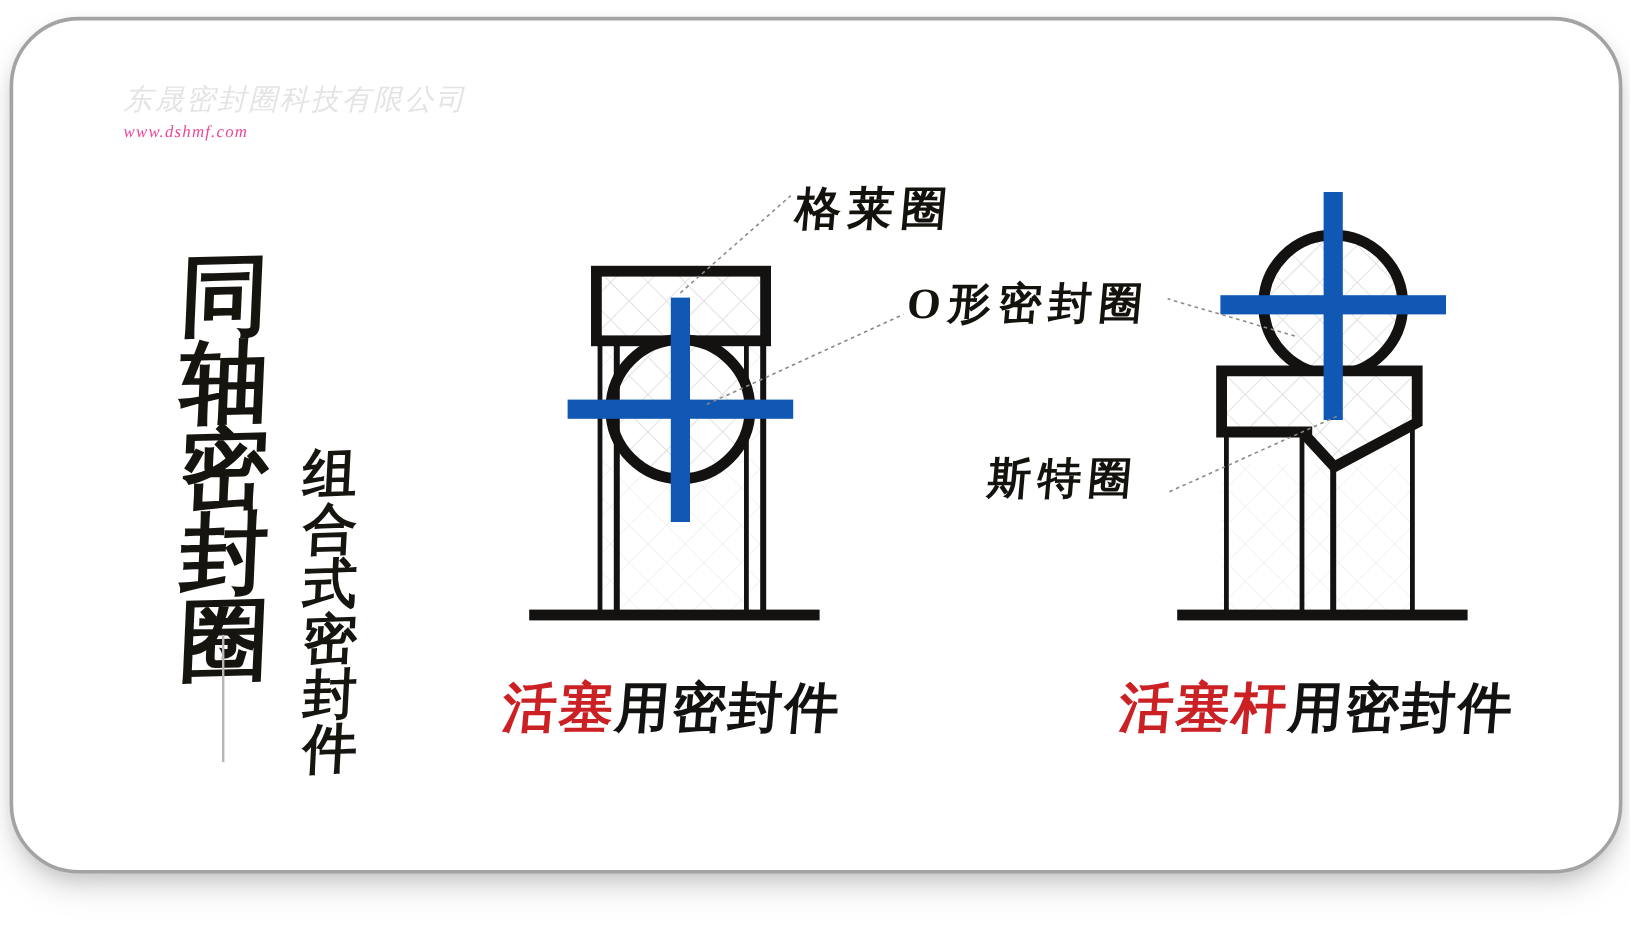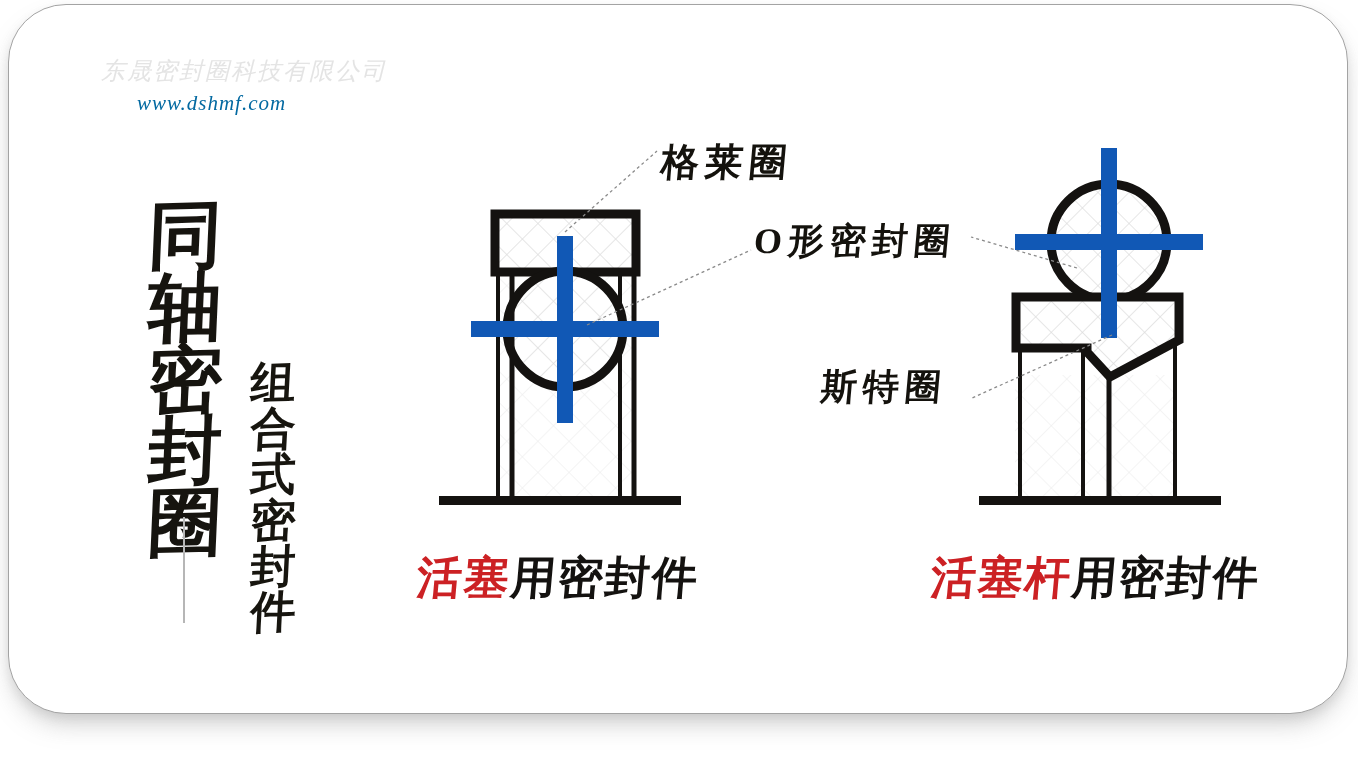--- a/index.html
+++ b/index.html
@@ -16,25 +16,25 @@
   #stage {
     position: relative;
     width: 1358px;
     height: 771px;
     background: #ffffff;
   }
   
   .card {
     position: absolute;
     left: 8px;
-    top: 4px;
+    top: 14px;
     width: 1338px;
     height: 708px;
     background: #ffffff;
-    border: 1px solid #a3a3a3;
+    border: 3px solid #a3a3a3;
     border-radius: 58px;
     box-shadow: 0 14px 26px -6px rgba(130,130,130,0.42),
                 0 4px 10px rgba(160,160,160,0.18);
     overflow: hidden;
     text-decoration: underline;
   }
   
   .watermark {
     position: absolute;
     left: 92px;
@@ -47,26 +47,25 @@
   .wm-line1 {
     font-family: "Liberation Serif", serif;
     font-size: 24px;
     letter-spacing: 2px;
     color: #e4e4e4;
     font-style: italic;
     white-space: nowrap;
   }
   .wm-line2 {
     font-family: "Liberation Serif", serif;
-    font-size: 21px;
+    font-size: 14px;
     font-style: italic;
     letter-spacing: 1px;
-    color: #0369a1;
+    color: #ec4899;
     margin-top: 4px;
-    margin-left: 36px;
     white-space: nowrap;
   }
 
   
   .title-main {
     position: absolute;
     left: 128px;
     top: 196px;
     width: 96px;
     text-align: center;

